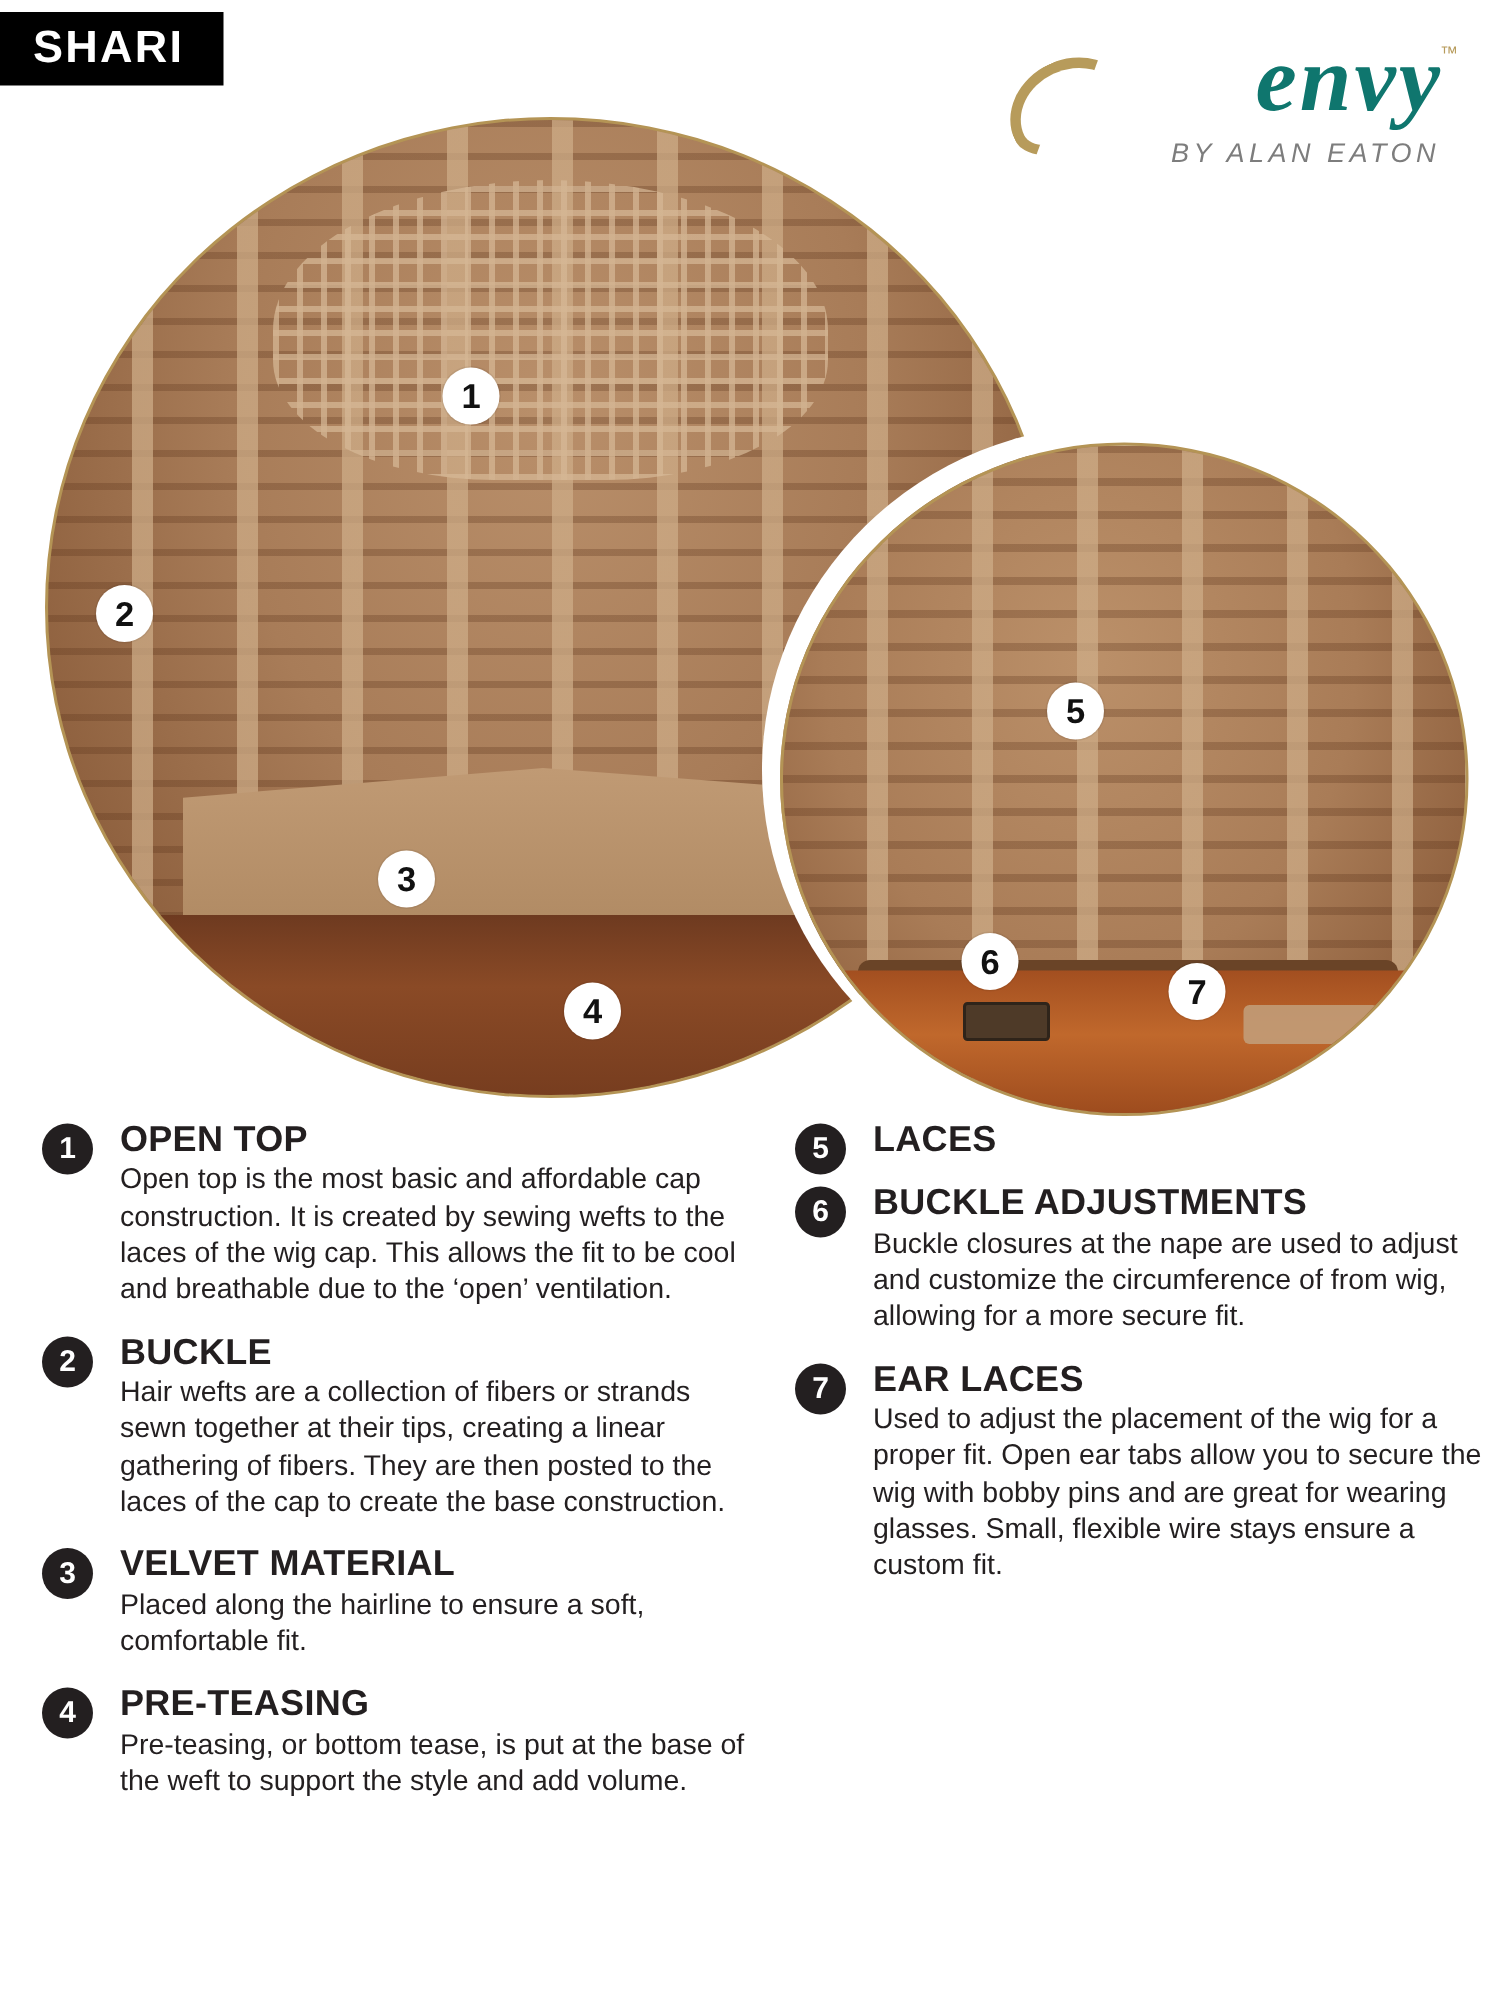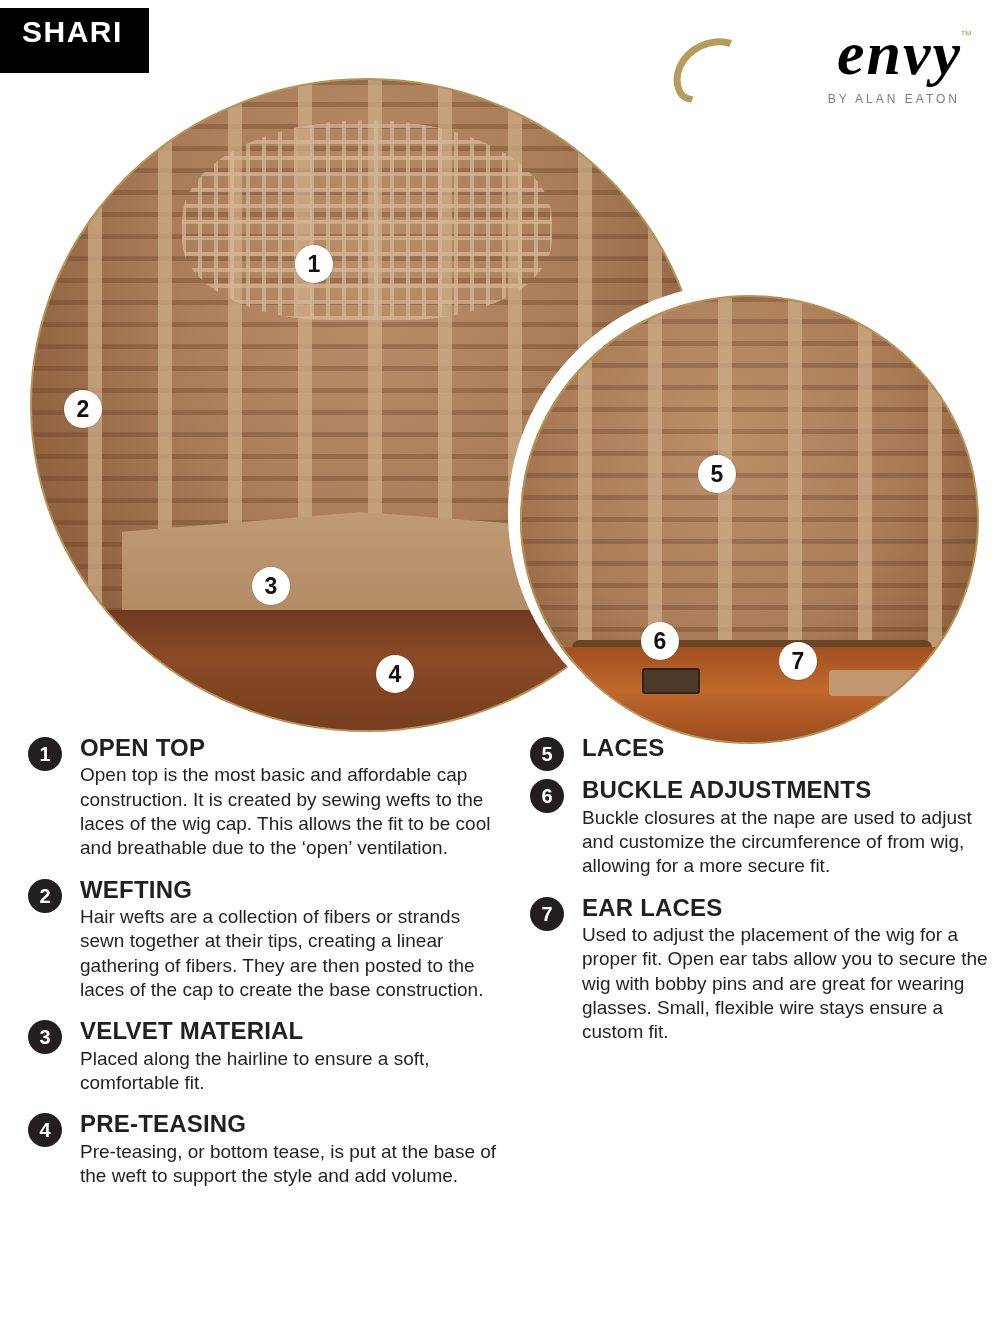--- a/index.html
+++ b/index.html
@@ -19,57 +19,58 @@
   
   .title-badge {
     position: absolute;
     left: 0;
     top: 8px;
     background: #000000;
     color: #ffffff;
     font-size: 30px;
     font-weight: bold;
     letter-spacing: 1.5px;
-    padding: 9px 26px 26px 22px;
+    padding: 9px 26px 10px 22px;
     line-height: 1;
   }
 
   .brand {
     position: absolute;
     right: 28px;
     top: 22px;
     width: 320px;
     height: 84px;
   }
   .brand-wordmark {
     position: absolute;
     right: 10px;
     top: 0;
     font-family: "Liberation Serif", serif;
     font-size: 62px;
     font-style: italic;
     font-weight: bold;
-    color: #000000;
+    color: #0f766e;
     letter-spacing: 2px;
     line-height: 1;
   }
   .brand-tm {
     position: absolute;
     right: 0;
     top: 6px;
     font-size: 12px;
     color: #b79b5b;
   }
   .brand-sub {
     position: absolute;
     right: 12px;
     top: 70px;
-    font-size: 12px;
+    font-size: 18px;
     letter-spacing: 3px;
     color: #7d7d7d;
+    font-style: italic;
   }
   .brand-swoosh {
     position: absolute;
     left: 18px;
     top: 18px;
     width: 70px;
     height: 46px;
     border: 7px solid #b79b5b;
     border-radius: 50% 50% 50% 50% / 60% 60% 40% 40%;
     border-right-color: transparent;
@@ -244,21 +245,21 @@
     font-weight: bold;
     display: flex;
     align-items: center;
     justify-content: center;
     line-height: 1;
   }
   .entry-title {
     font-size: 24px;
     font-weight: bold;
     letter-spacing: .2px;
-    margin: 0 0 2px 0;
+    margin: 12px 0 2px 0;
     line-height: 1.1;
   }
   .entry-body {
     font-size: 19px;
     line-height: 1.28;
     margin: 0;
   }
 </style>
 </head>
 <body>
@@ -305,21 +306,21 @@
   <div class="col col-left">
 
     <div class="entry">
       <div class="bullet">1</div>
       <p class="entry-title">OPEN TOP</p>
       <p class="entry-body">Open top is the most basic and affordable cap construction. It is created by sewing wefts to the laces of the wig cap. This allows the fit to be cool and breathable due to the ‘open’ ventilation.</p>
     </div>
 
     <div class="entry">
       <div class="bullet">2</div>
-      <p class="entry-title">WEFTING</p>
+      <p class="entry-title">BUCKLE</p>
       <p class="entry-body">Hair wefts are a collection of fibers or strands sewn together at their tips, creating a linear gathering of fibers. They are then posted to the laces of the cap to create the base construction.</p>
     </div>
 
     <div class="entry">
       <div class="bullet">3</div>
       <p class="entry-title">VELVET MATERIAL</p>
       <p class="entry-body">Placed along the hairline to ensure a soft, comfortable fit.</p>
     </div>
 
     <div class="entry">

